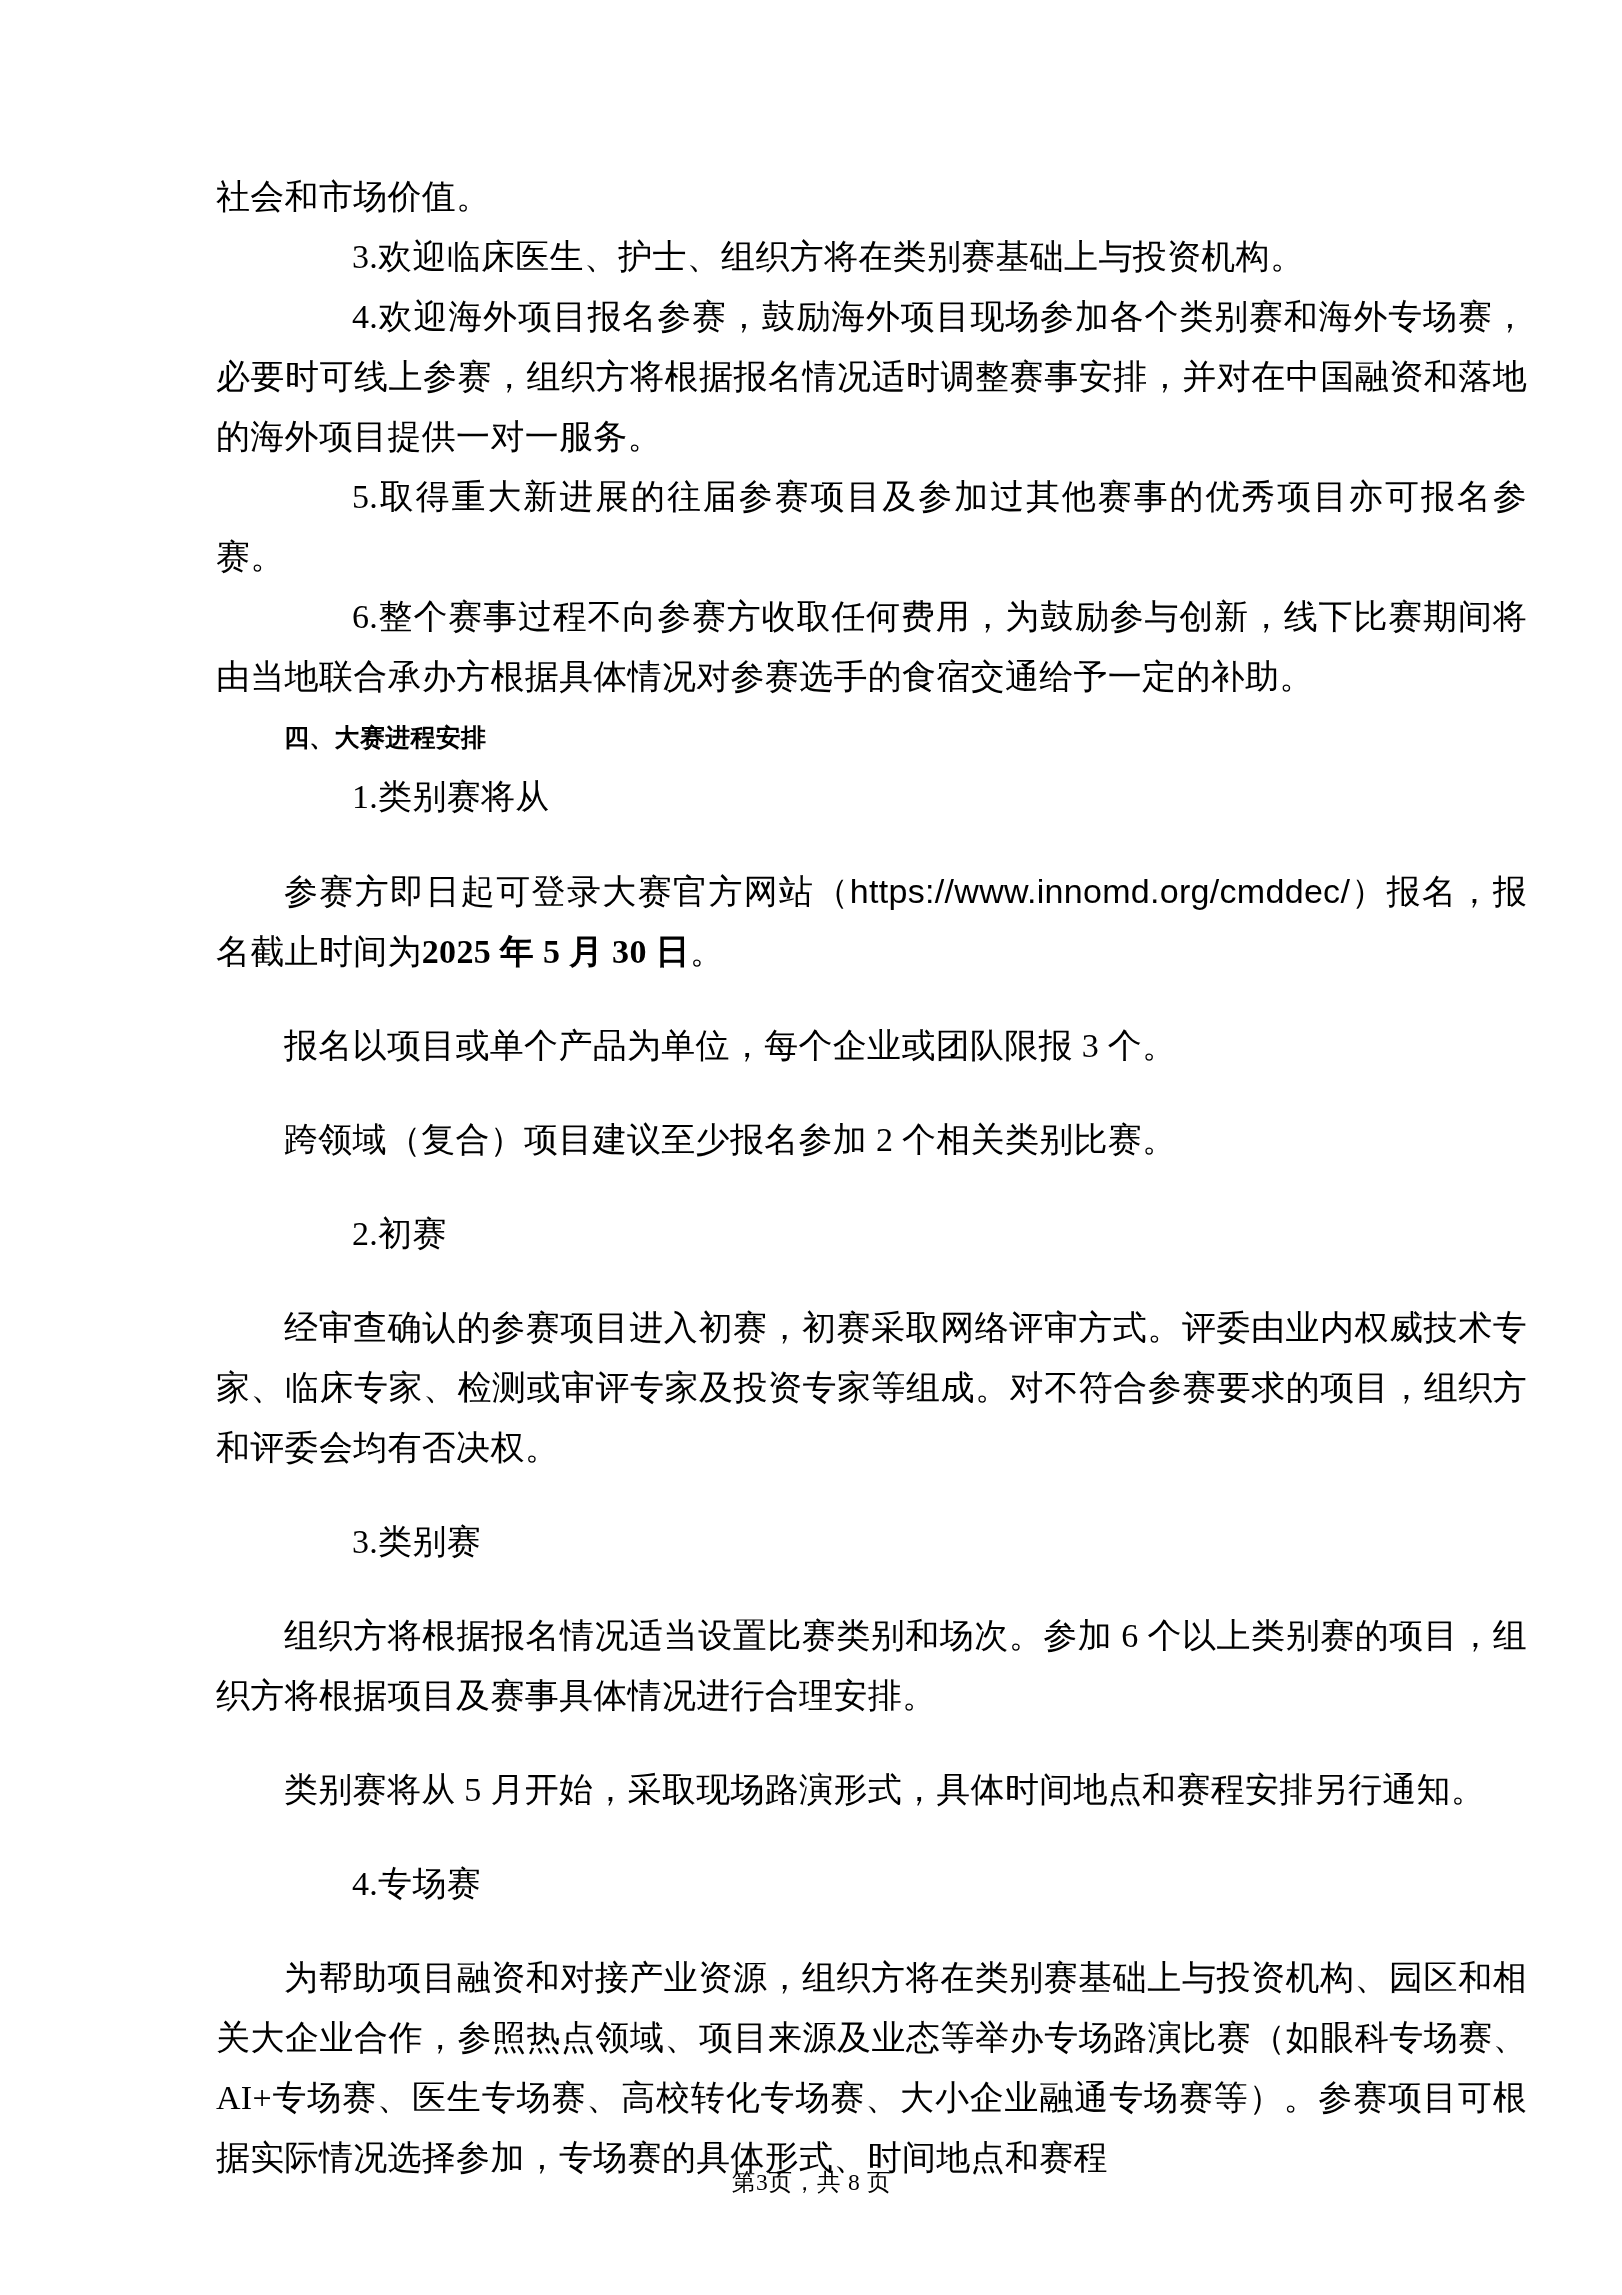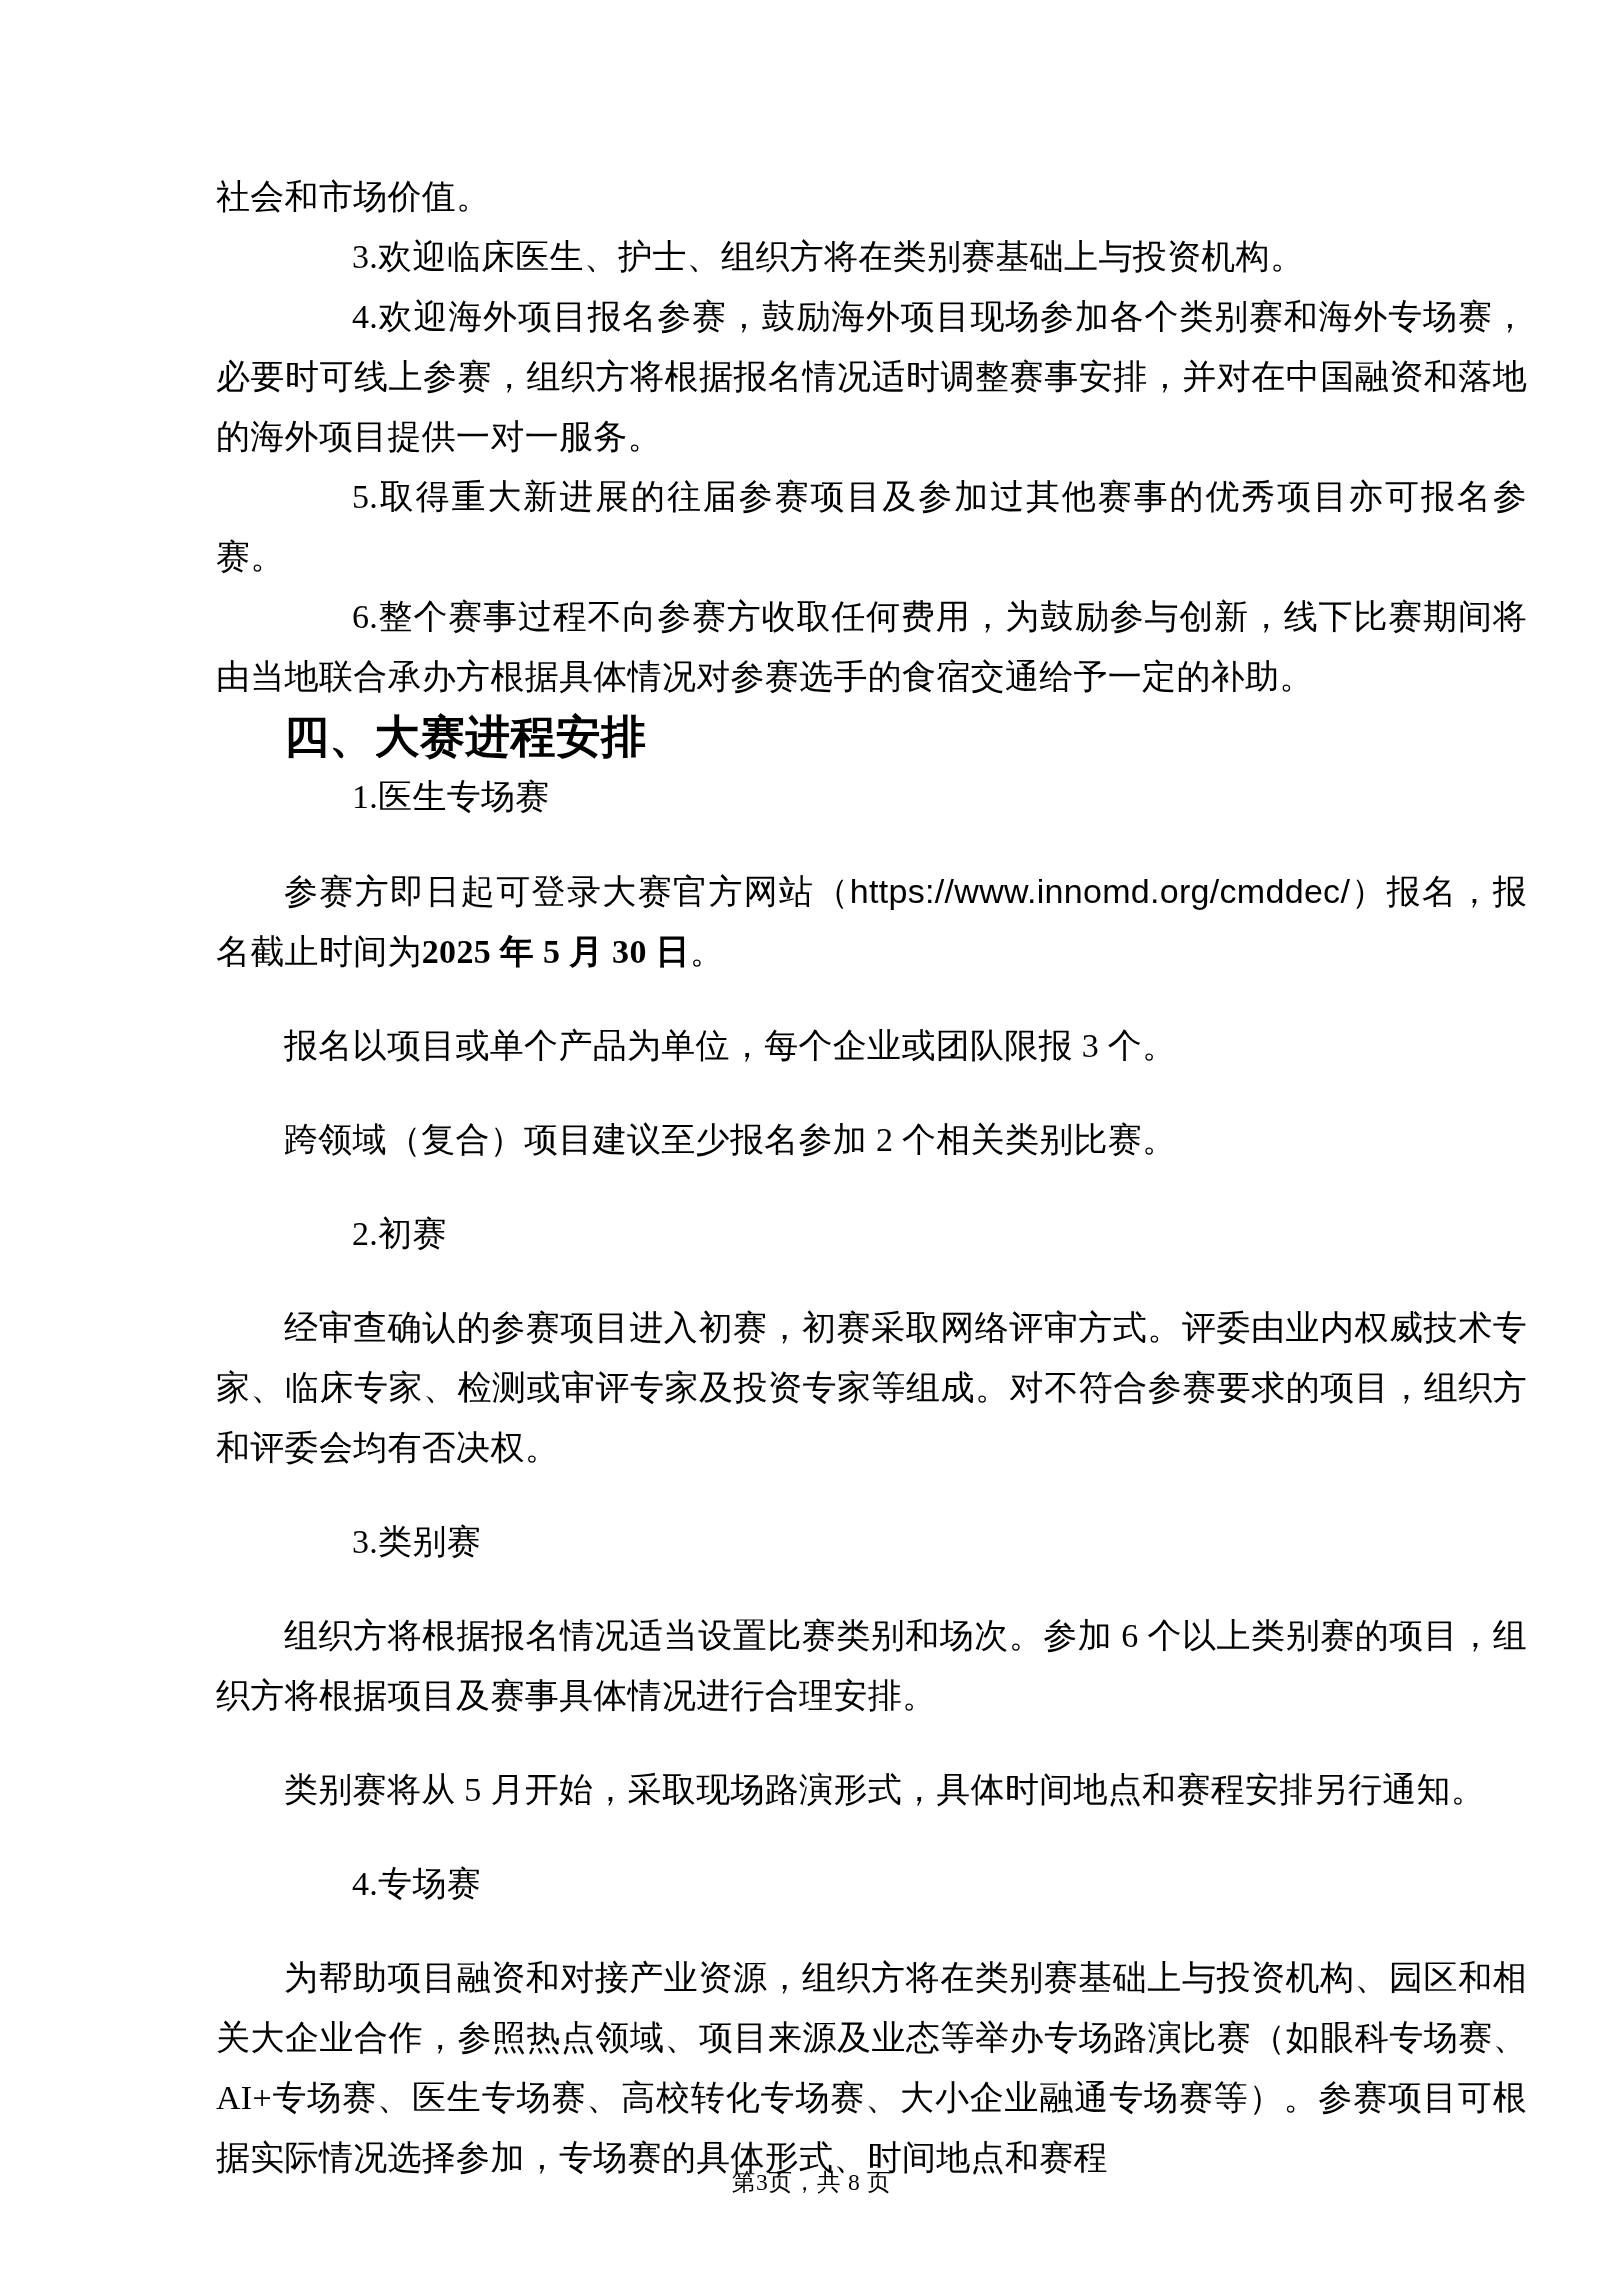--- a/index.html
+++ b/index.html
@@ -40,21 +40,21 @@
   }
   .numbered {
     margin: 0;
     text-indent: 68px;
   }
   .heading {
     margin: 0;
     text-indent: 68px;
     font-weight: bold;
     font-family: "Liberation Sans", sans-serif;
-    font-size: 45px;
+    font-size: 25px;
     line-height: 60px;
   }
   .num-label {
     display: inline-block;
     min-width: 50px;
   }
   .bold {
     font-weight: bold;
   }
   .latin {
@@ -84,21 +84,21 @@
     <p class="numbered"><span class="num-label">3.</span><span>欢迎临床医生、护士、组织方将在类别赛基础上与投资机构。</span></p>
 
     <p class="numbered"><span class="num-label">4.</span><span>欢迎海外项目报名参赛，鼓励海外项目现场参加各个类别赛和海外专场赛，必要时可线上参赛，组织方将根据报名情况适时调整赛事安排，并对在中国融资和落地的海外项目提供一对一服务。</span></p>
 
     <p class="numbered"><span class="num-label">5.</span><span>取得重大新进展的往届参赛项目及参加过其他赛事的优秀项目亦可报名参赛。</span></p>
 
     <p class="numbered"><span class="num-label">6.</span><span>整个赛事过程不向参赛方收取任何费用，为鼓励参与创新，线下比赛期间将由当地联合承办方根据具体情况对参赛选手的食宿交通给予一定的补助。</span></p>
 
     <p class="heading">四、大赛进程安排</p>
 
-    <p class="numbered"><span class="num-label">1.</span><span>医生专场赛</span></p>
+    <p class="numbered"><span class="num-label">1.</span><span>类别赛将从</span></p>
 
     <p class="indent2"><span>参赛方即日起可登录大赛官方网站（</span><span class="latin">https://www.innomd.org/cmddec/</span><span>）报名，报名截止时间为</span><span class="bold">2025 年 5 月 30 日</span><span>。</span></p>
 
     <p class="indent2">报名以项目或单个产品为单位，每个企业或团队限报 3 个。</p>
 
     <p class="indent2">跨领域（复合）项目建议至少报名参加 2 个相关类别比赛。</p>
 
     <p class="numbered"><span class="num-label">2.</span><span>初赛</span></p>
 
     <p class="indent2">经审查确认的参赛项目进入初赛，初赛采取网络评审方式。评委由业内权威技术专家、临床专家、检测或审评专家及投资专家等组成。对不符合参赛要求的项目，组织方和评委会均有否决权。</p>

